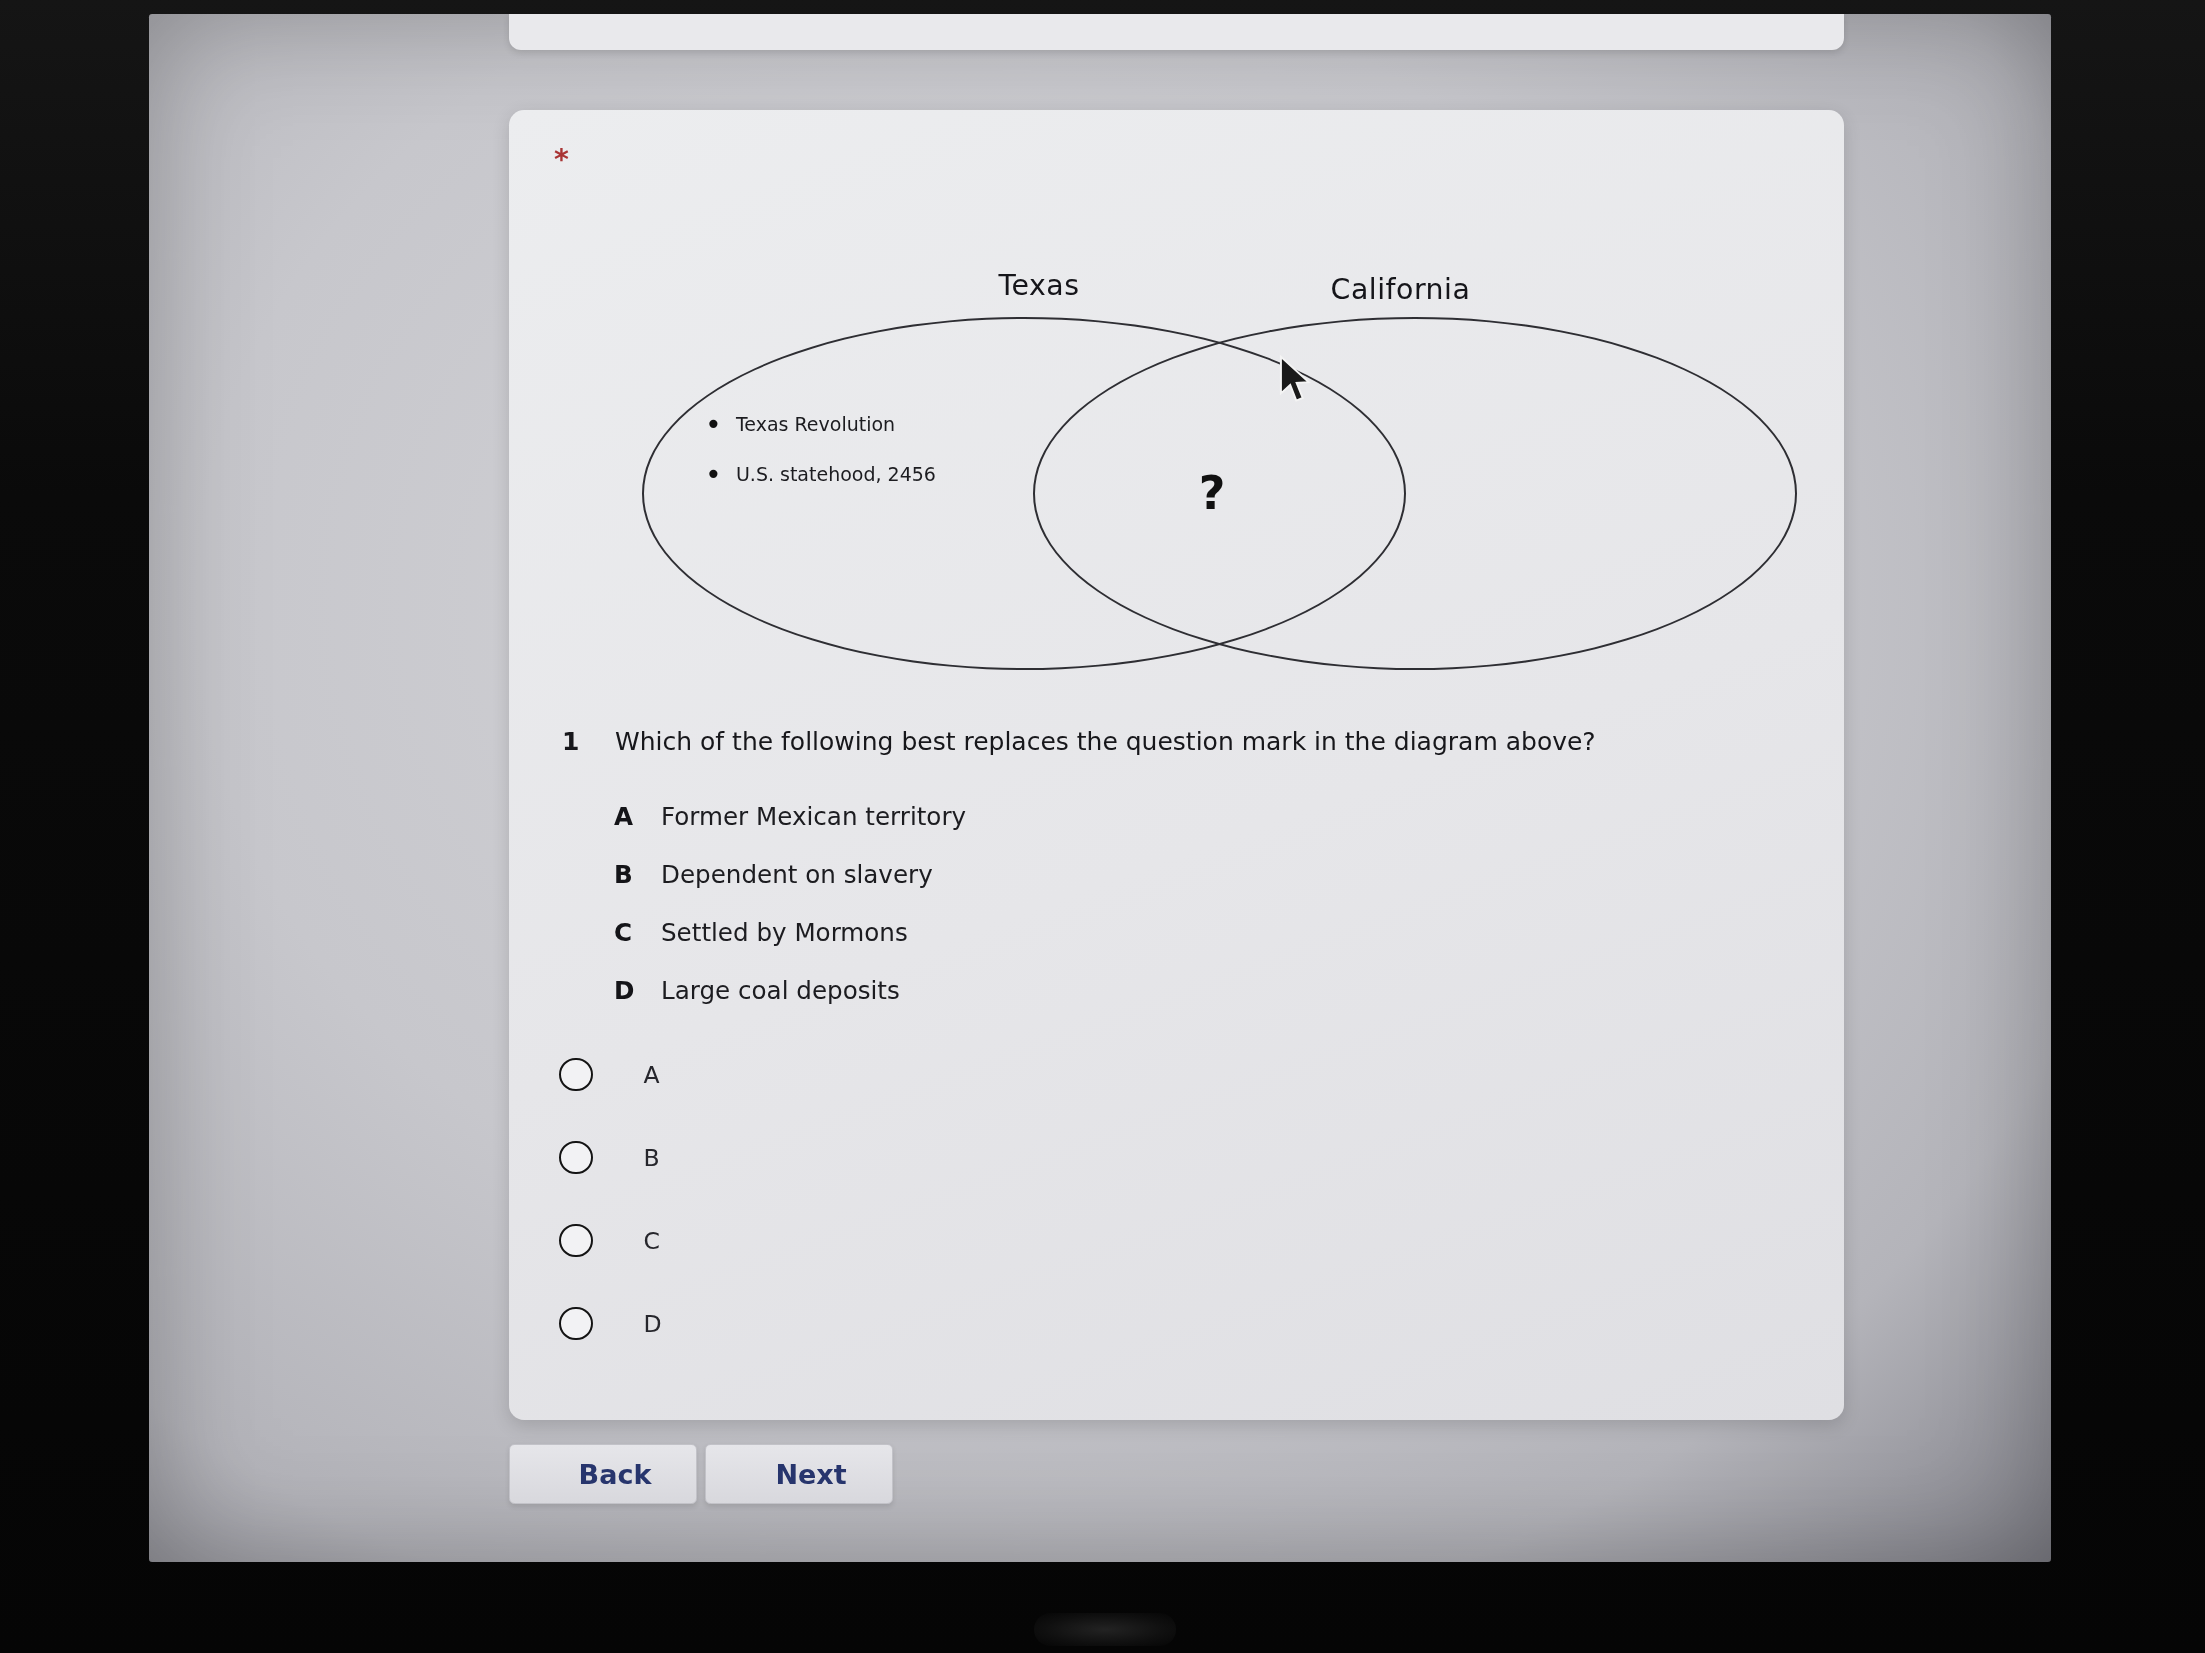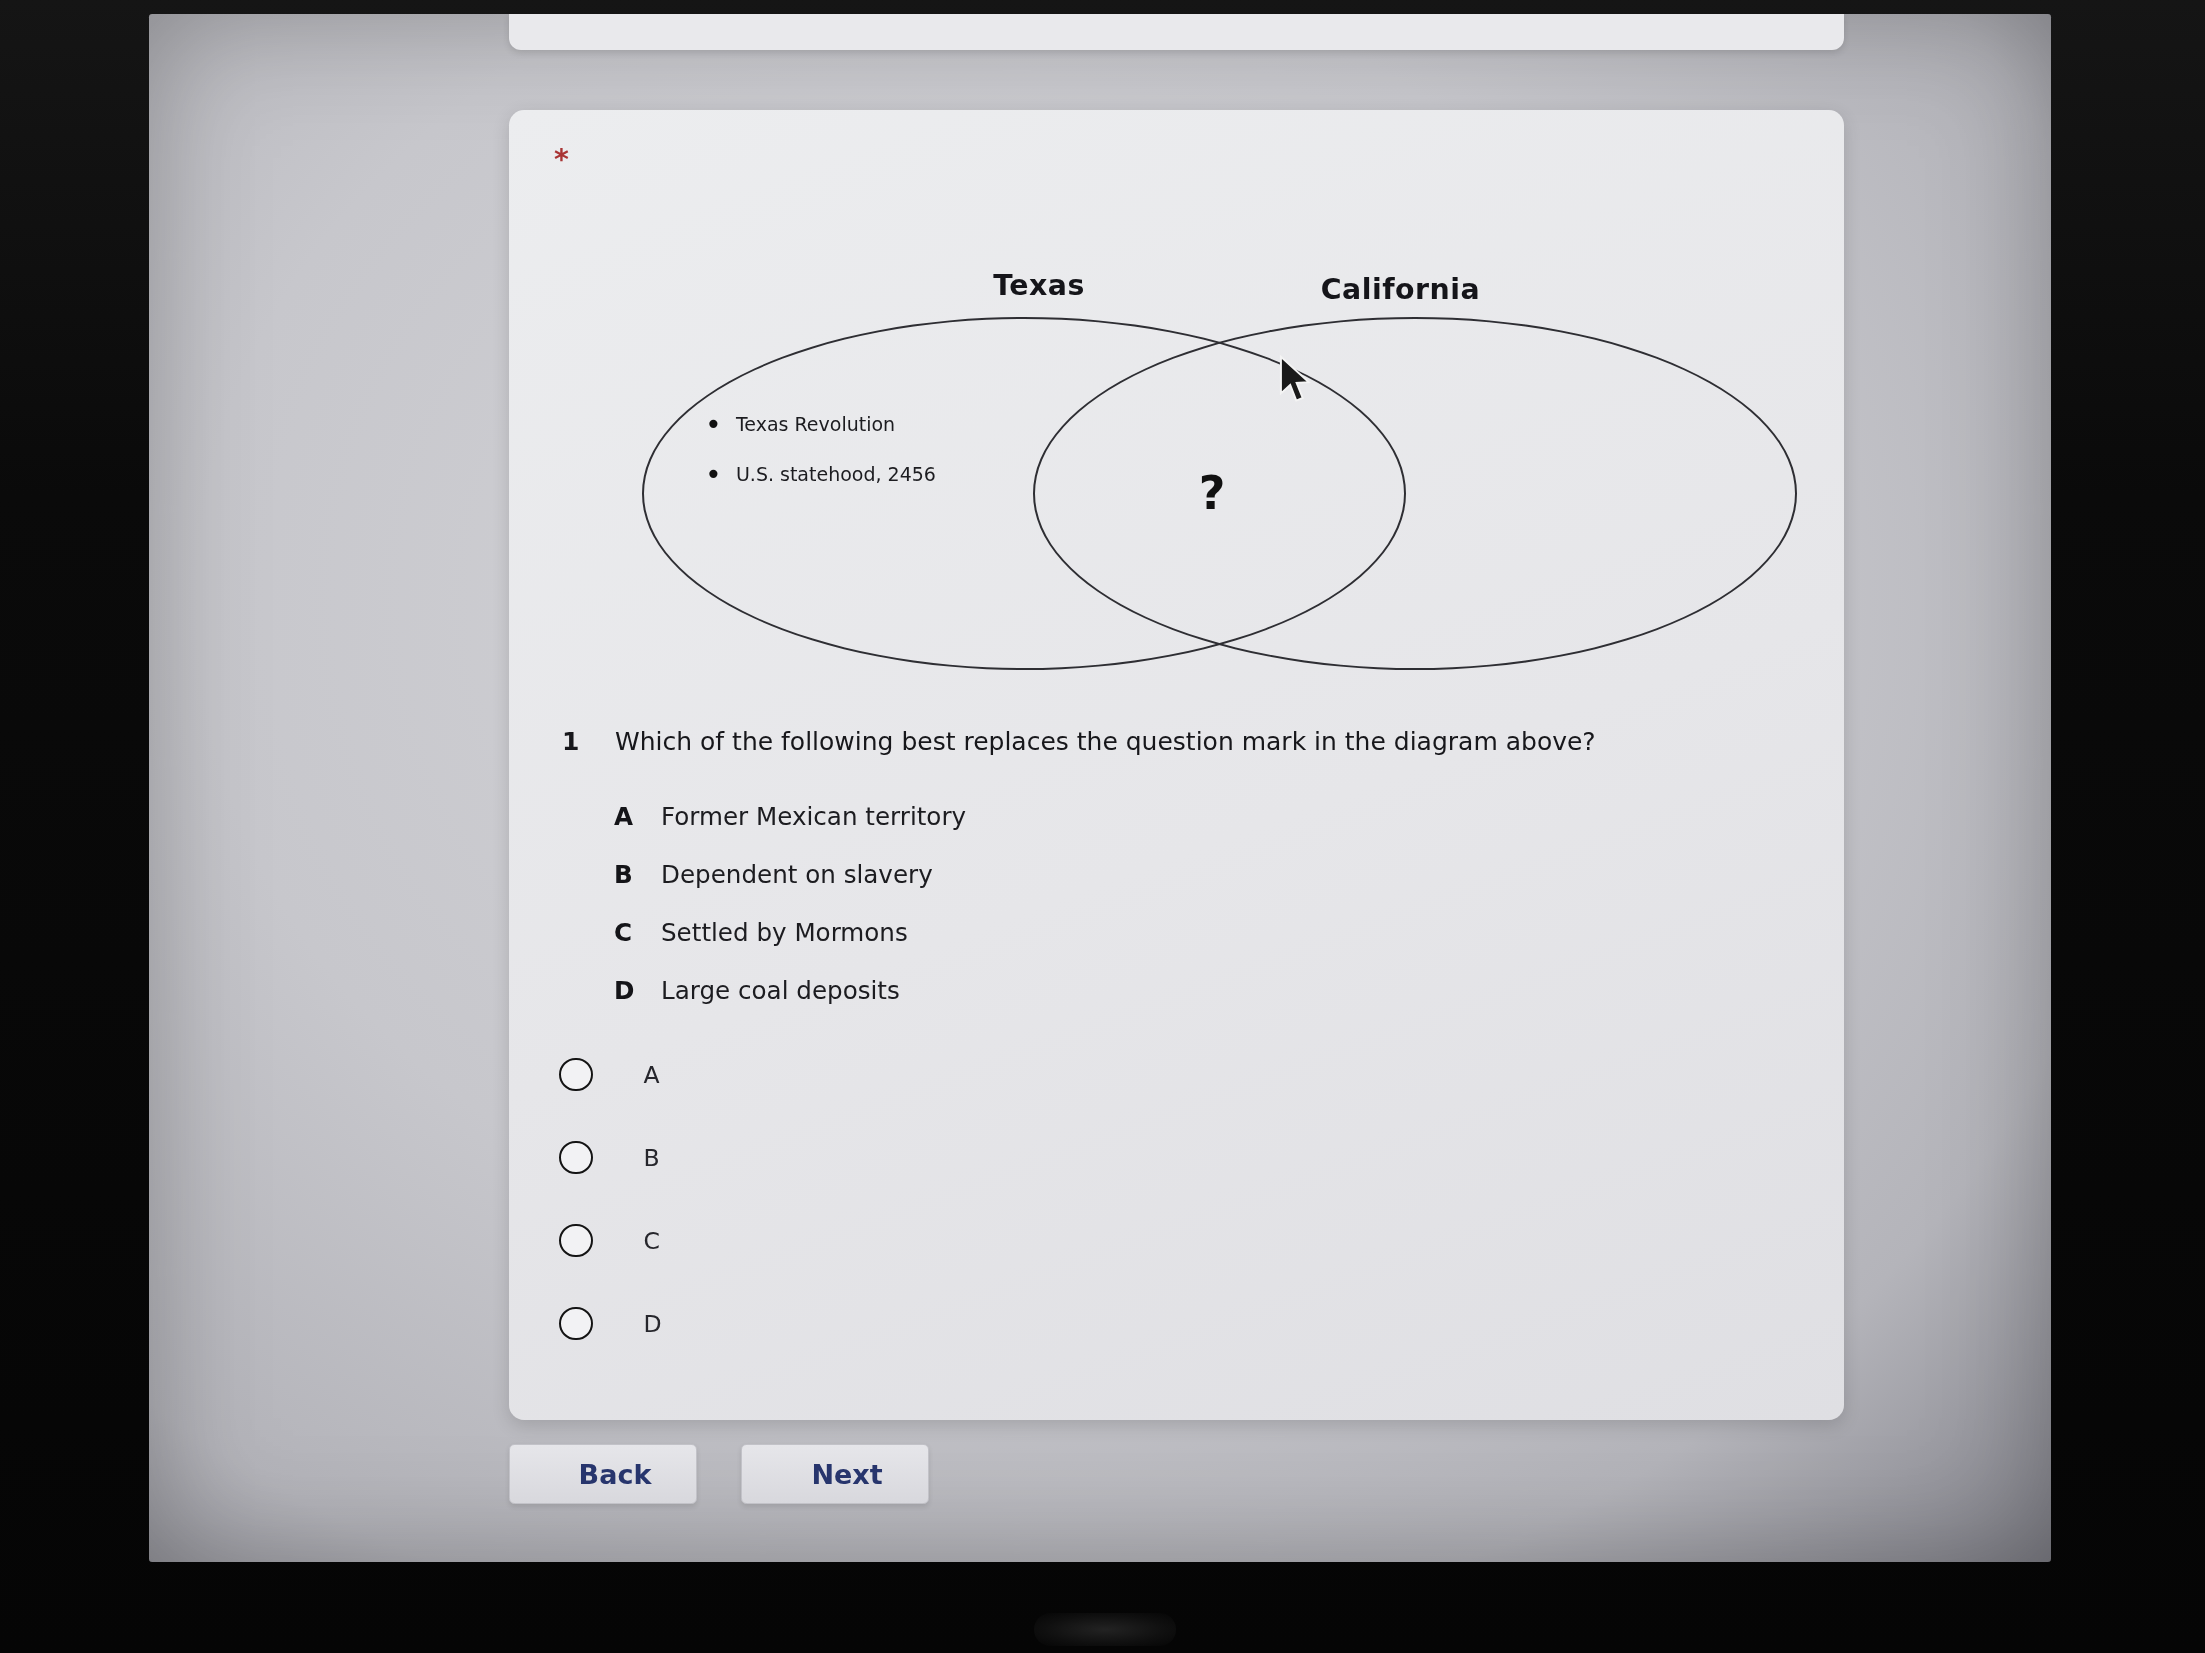--- a/index.html
+++ b/index.html
@@ -25,21 +25,21 @@
     border-radius:15.3px;
     box-shadow:0 5.5px 18.6px rgba(0,0,0,0.14);
   }
   .required{
     position:absolute;left:45px;top:36px;
     color:#a93434;font-size:28.4px;font-weight:bold;line-height:1;
   }
   
   .venn{position:absolute;left:0;top:0;width:1335px;height:613px;}
   .venn-label{
-    position:absolute;font-size:28.4px;font-weight:bold;color:#15151a;
+    position:absolute;font-size:28.4px;font-weight:normal;color:#15151a;
     letter-spacing:0.5px;white-space:nowrap;
   }
   .venn-label.left{left:448px;top:159px;width:164px;text-align:center;}
   .venn-label.right{left:804px;top:163px;width:175px;text-align:center;}
   .ellipse{
     position:absolute;border:2.2px solid #2e2e33;border-radius:50%;
     width:760px;height:349px;top:207px;background:transparent;
   }
   .ellipse.left{left:133px;}
   .ellipse.right{left:524px;}
@@ -80,21 +80,21 @@
     position:absolute;top:1430px;width:162px;height:58px;
     background:linear-gradient(180deg,#e6e6ea,#d8d8dd);
     border:0.5px solid #c2c2c8;border-radius:5.5px;
     display:flex;align-items:center;justify-content:center;
     font-size:27px;font-weight:bold;color:#27356d;
     box-shadow:0 2.2px 5.5px rgba(0,0,0,0.10);
     cursor:pointer;
     padding-left:24px;
   }
   .nav-btn.back{left:360px;}
-  .nav-btn.next{left:556px;margin-left:36px;}
+  .nav-btn.next{left:556px;}
   .bezel-logo{
     position:absolute;left:1034px;top:1613px;width:142px;height:33px;
     background:radial-gradient(ellipse at center,#2a2a2a 0%,#121212 60%,transparent 100%);
     border-radius:16.4px;opacity:0.8;
   }
 </style>
 </head>
 <body>
 
 <div class="stage">

